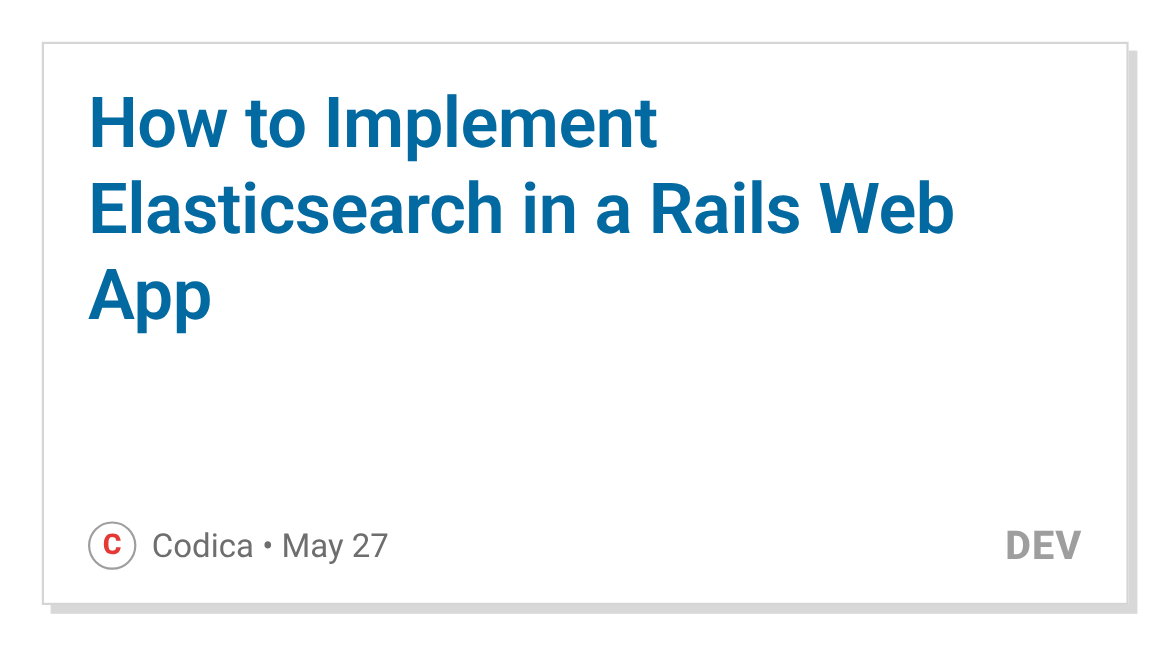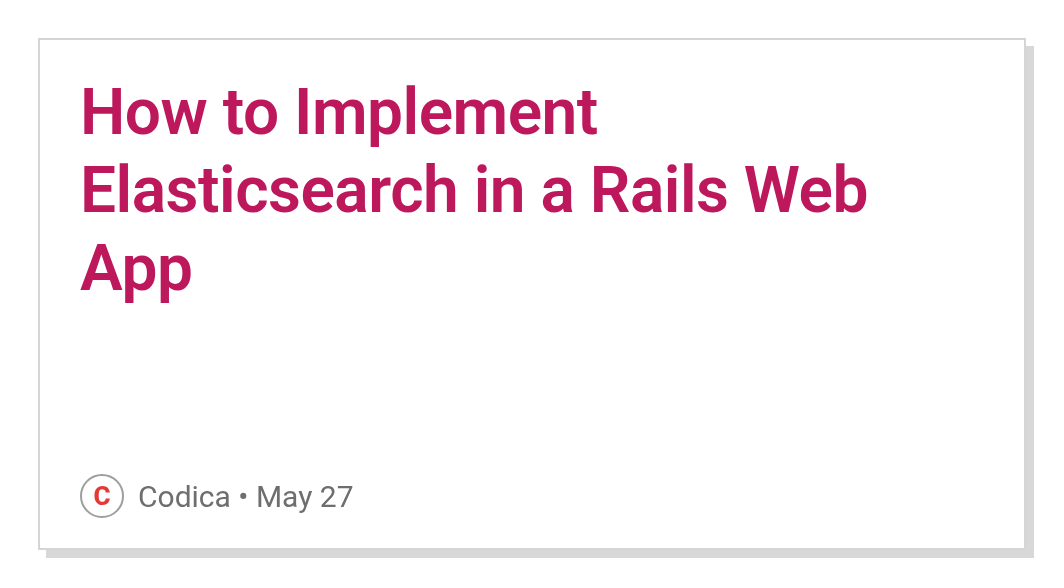--- a/index.html
+++ b/index.html
@@ -40,21 +40,21 @@
       z-index: 1;
       display: flex;
       flex-direction: column;
       justify-content: space-between;
       padding: 34px 40px 30px 40px;
     }
     .title {
       font-size: 64px;
       font-weight: 600;
       line-height: 1.22;
-      color: #be185d;
+      color: #0369a1;
       letter-spacing: -0.5px;
     }
     .footer {
       display: flex;
       align-items: center;
       justify-content: space-between;
     }
     .author-section {
       display: flex;
       align-items: center;
@@ -96,15 +96,16 @@
     <h1 class="title">How to Implement Elasticsearch in a Rails Web App</h1>
     <div class="footer">
       <div class="author-section">
         <div class="avatar">
           <span class="avatar-letter">C</span>
         </div>
         <div class="author-text">
           <span>Codica</span><span> • </span><span>May 27</span>
         </div>
       </div>
+      <div class="dev-logo">DEV</div>
     </div>
   </div>
 </div>
 
 </body></html>

